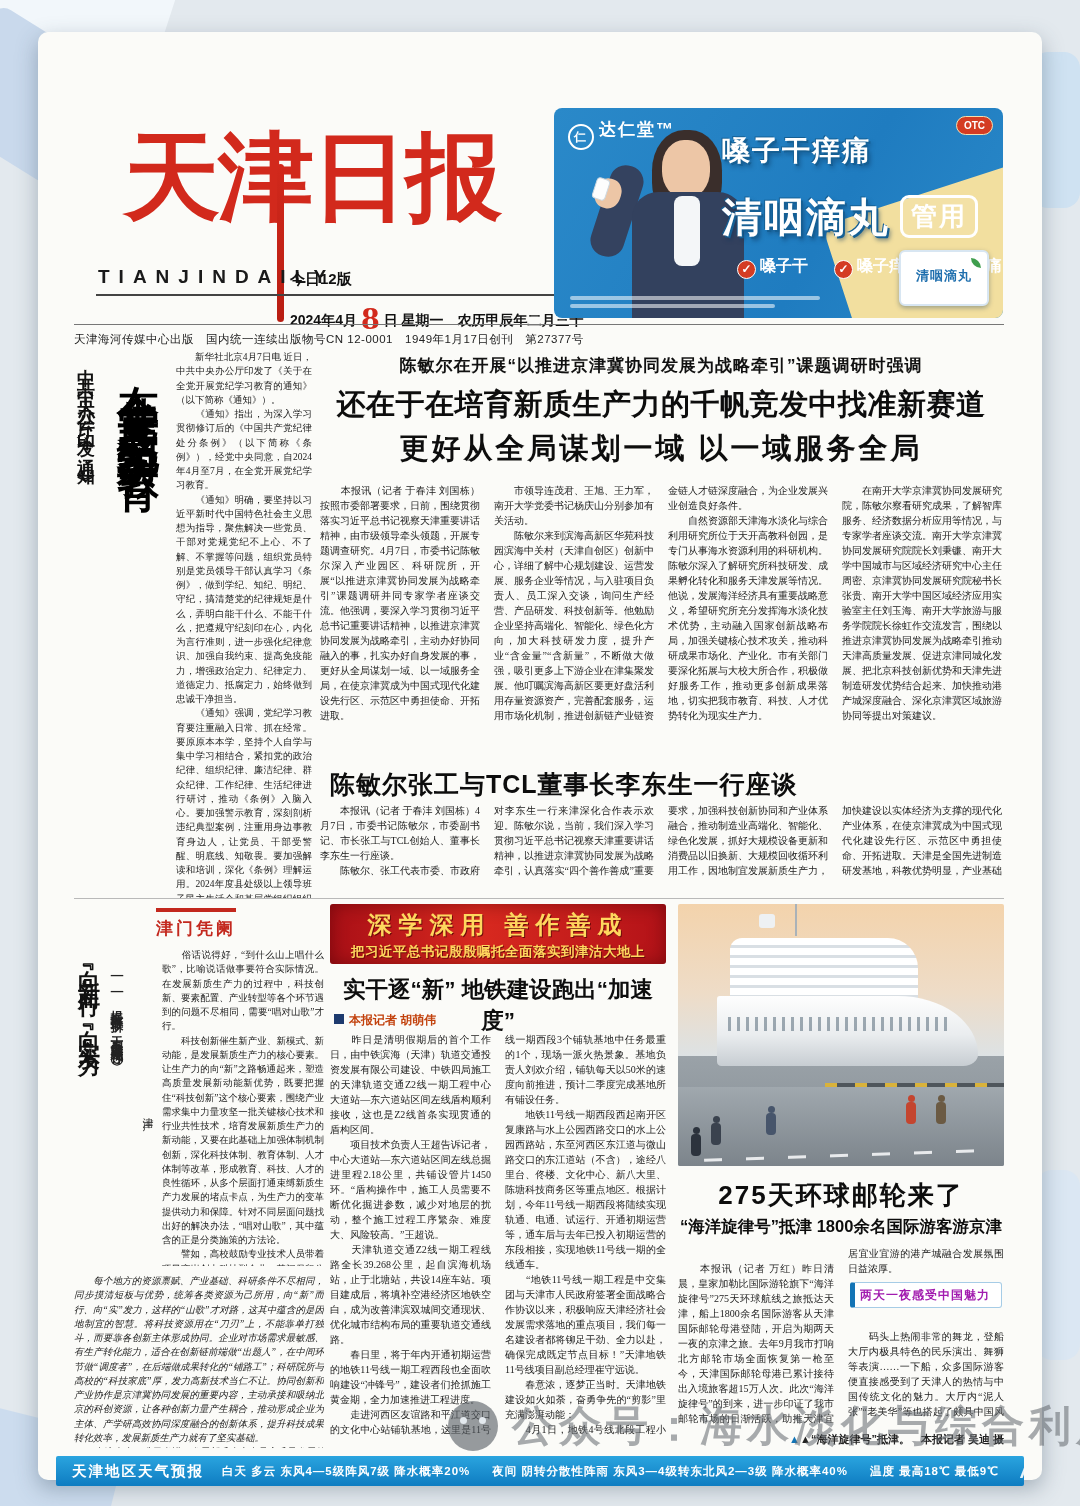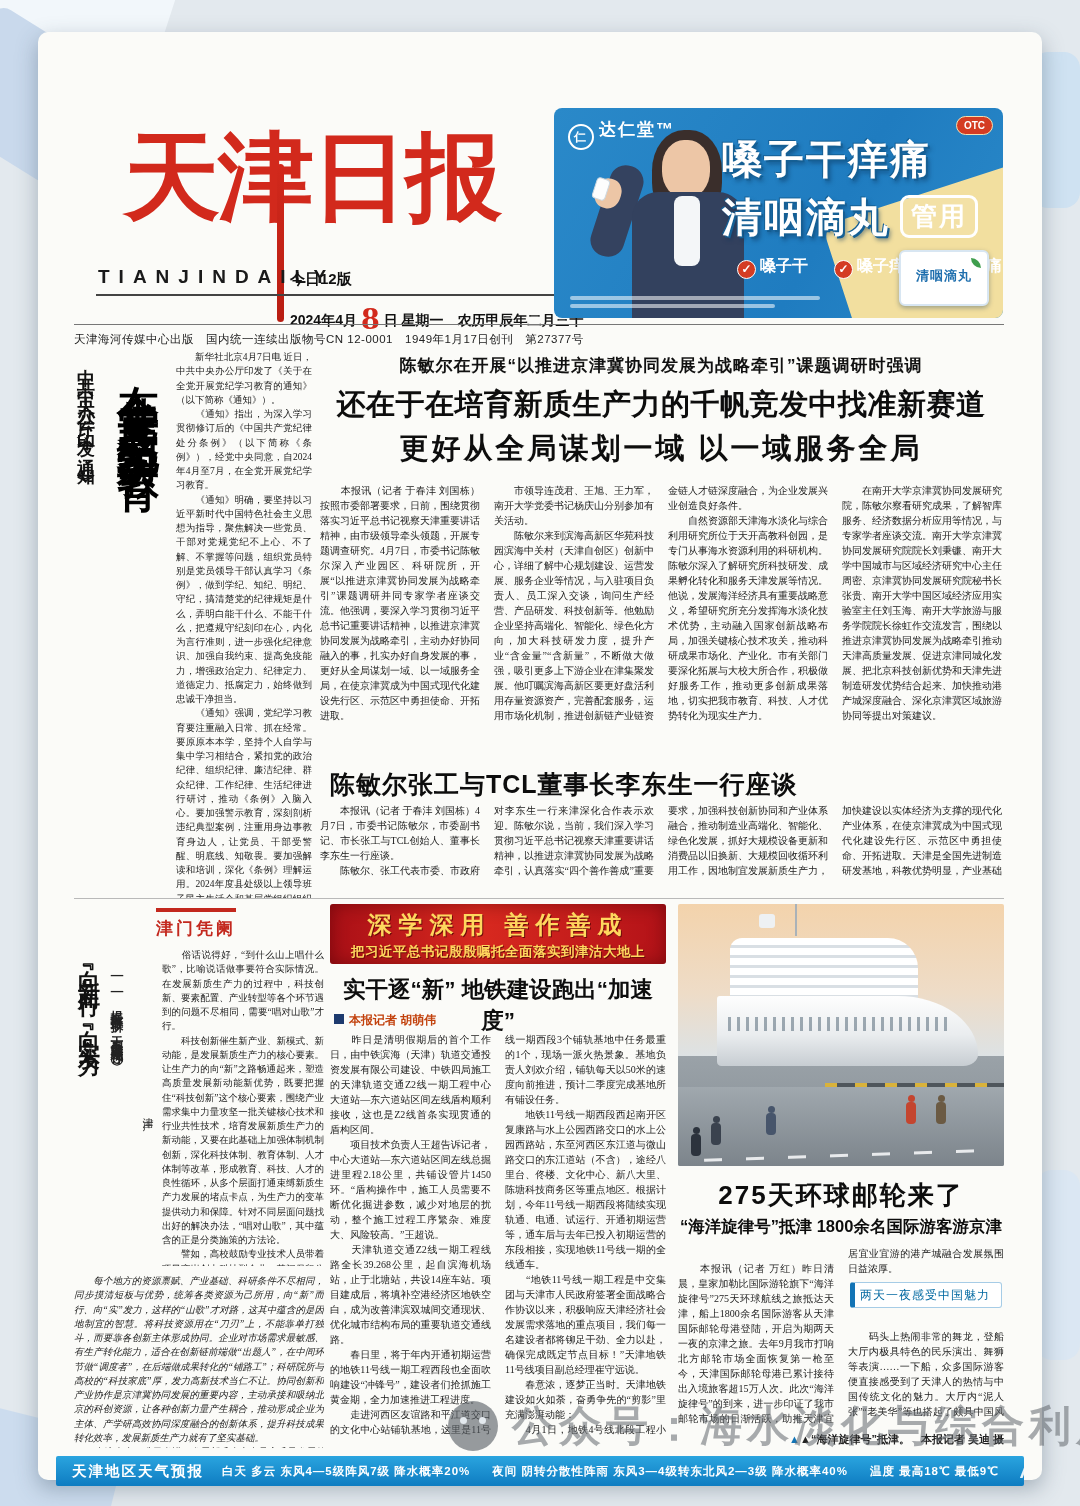--- a/index.html
+++ b/index.html
@@ -36,21 +36,21 @@
 
   
   .ad{left:516px;top:76px;width:449px;height:210px;border-radius:8px;overflow:hidden;
     background:linear-gradient(120deg,#2a89c9,#1f7cc0 60%,#2a89c9);}
   .ad-corner{position:absolute;right:-60px;bottom:-40px;width:220px;height:170px;background:#f2df9f;transform:rotate(-18deg);border-radius:16px;}
   .ad-brand{position:absolute;left:14px;top:10px;color:#fff;font-size:17px;font-weight:bold;letter-spacing:2px;}
   .ad-logo{display:inline-block;width:22px;height:22px;border:2px solid #fff;border-radius:50%;
     text-align:center;line-height:22px;font-size:12px;vertical-align:-6px;margin-right:5px;}
   .ad-otc{position:absolute;right:10px;top:8px;background:#d43c23;color:#fff;font-size:10px;font-weight:bold;
     border-radius:10px;padding:3px 7px;border:1px solid #f3e0b0;}
-  .ad-h1{position:absolute;left:168px;top:24px;color:#fff;font-size:40px;font-weight:bold;letter-spacing:2px;
+  .ad-h1{position:absolute;left:168px;top:24px;color:#fff;font-size:28px;font-weight:bold;letter-spacing:2px;
     text-shadow:2px 2px 0 #155f94,-1px -1px 0 #155f94,3px 4px 4px rgba(10,50,90,.5);}
   .ad-h2{position:absolute;left:168px;top:82px;color:#fff;font-size:40px;font-weight:bold;letter-spacing:2px;
     text-shadow:2px 2px 0 #155f94,-1px -1px 0 #155f94,3px 4px 4px rgba(10,50,90,.5);}
   .ad-badge{display:inline-block;margin-left:10px;font-size:26px;border:3px solid #fff;border-radius:9px;
     padding:1px 8px;vertical-align:6px;text-shadow:none;background:rgba(255,255,255,.08);}
   .ad-checks{position:absolute;left:172px;top:148px;display:flex;gap:26px;margin-left:11px;}
   .ad-check{color:#fff;font-size:16px;font-weight:bold;white-space:nowrap;}
   .chk{display:inline-block;width:17px;height:17px;background:#d43c23;border-radius:50%;color:#fff;
     font-size:12px;text-align:center;line-height:17px;margin-right:4px;vertical-align:-2px;border:1px solid #fff;}
   .ad-fine{position:absolute;left:16px;bottom:10px;width:250px;}
@@ -134,21 +134,21 @@
   .dock{position:absolute;bottom:0;left:0;width:100%;height:30%;background:linear-gradient(180deg,#a0a8ae,#7c848b);}
   .curb{position:absolute;bottom:29%;right:0;width:55%;height:7px;
     background:repeating-linear-gradient(90deg,#d9b23a 0 12px,#4f565c 12px 30px);}
   .lane{position:absolute;bottom:12%;left:8%;width:84%;height:3px;
     background:repeating-linear-gradient(90deg,#e8eaec 0 18px,transparent 18px 42px);transform:rotate(-2deg);}
   .pax{position:absolute;width:10px;height:22px;border-radius:4px;}
   .pax::before{content:"";position:absolute;left:2px;top:-7px;width:7px;height:7px;border-radius:50%;background:inherit;}
   .cr-h{position:absolute;left:0;top:274px;width:326px;font-size:26px;letter-spacing:2px;}
   .cr-sub{position:absolute;left:0;top:312px;width:326px;font-size:16.5px;font-weight:bold;text-align:center;color:#0d0d0d;}
   .cr-body{position:absolute;left:0;top:342px;width:326px;height:182px;column-count:2;column-gap:14px;}
-  .cr-tag{display:block;color:#0369a1;font-weight:normal;font-style:normal;font-size:12px;letter-spacing:1px;
+  .cr-tag{display:block;color:#a21caf;font-weight:bold;font-style:normal;font-size:12px;letter-spacing:1px;
     border:1px solid #a6cce6;border-left:5px solid #1374b5;background:#fff;border-radius:3px;
     padding:3px 5px;margin:6px 2px;white-space:nowrap;font-family:"Liberation Sans",sans-serif;}
   .cr-cap{position:absolute;right:0;top:528px;width:326px;font-size:11px;font-weight:bold;color:#222;text-align:right;}
   .cr-cap .tri{color:#1374b5;}
 
   
   .weather{left:18px;top:1424px;width:968px;height:30px;border-radius:2px;
     background:linear-gradient(180deg,#2aa4df,#0e7cc1);color:#fff;display:flex;align-items:center;
     white-space:nowrap;overflow:hidden;}
   .w-label{font-size:14.5px;font-weight:bold;letter-spacing:2px;margin:0 18px 0 16px;}

